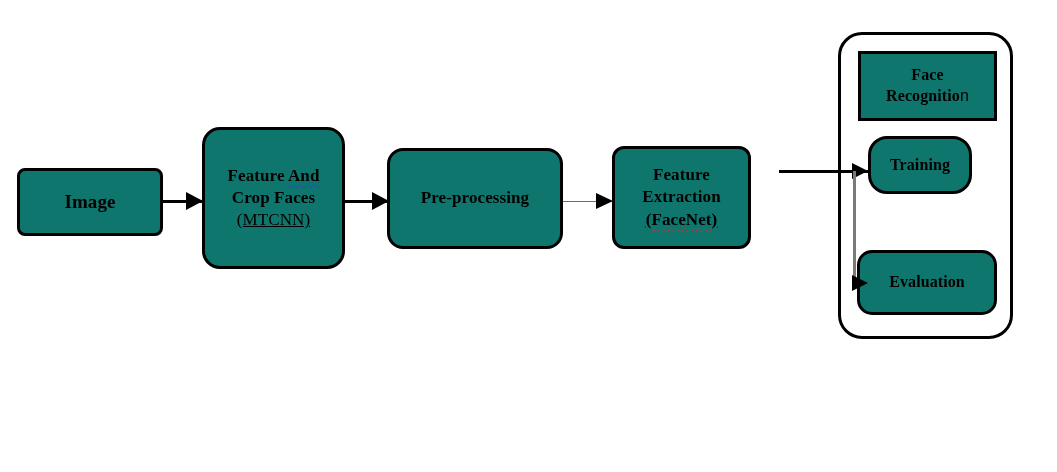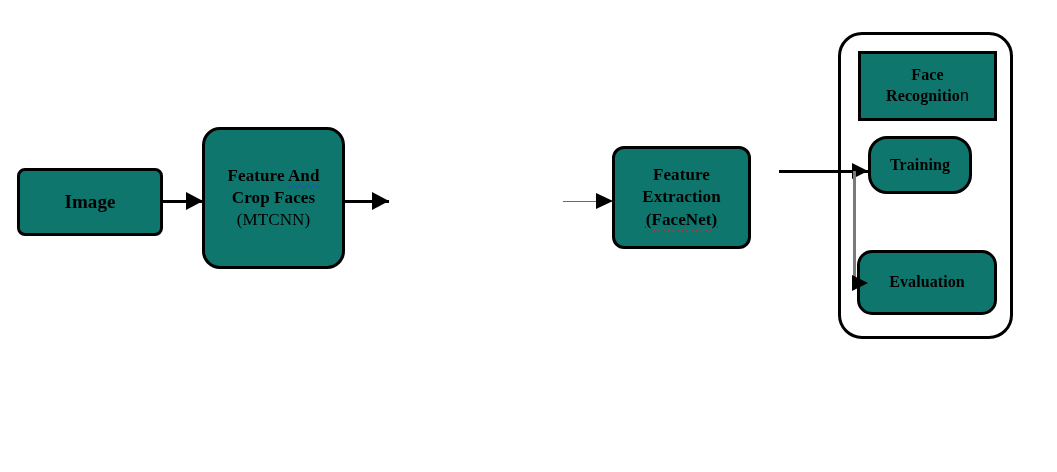--- a/index.html
+++ b/index.html
@@ -112,21 +112,21 @@
     text-decoration: underline;
     text-decoration-style: wavy;
     text-decoration-color: #e02020;
     text-decoration-thickness: 1px;
     text-underline-offset: 3px;
   }
   .light-tail {
     font-family: "Liberation Sans", "DejaVu Sans", sans-serif;
     font-weight: normal;
   }
-  .regular-weight { font-weight: normal; }
+  .regular-weight { font-weight: normal; text-decoration: underline; }
 
   
   .conn { position: absolute; z-index: 2; }
 
   #conn-image-detect { left: 163px; top: 200px; width: 40px; height: 2.5px; background:#000; z-index:2; }
   #arrow-image-detect {
     position: absolute; left: 186px; top: 192px; width: 0; height: 0; z-index: 2;
     border-left: 17px solid #000000;
     border-top: 9px solid transparent;
     border-bottom: 9px solid transparent;
@@ -179,20 +179,23 @@
   <div id="arrow-branch-evaluation"></div>
 
   <div id="node-image" class="node">
     <span class="lbl">Image</span>
   </div>
 
   <div id="node-detect" class="node">
     <span class="lbl"><span>Feature </span><span class="uline sq-blue">And</span><br><span>Crop Faces</span><br><span class="regular-weight">(MTCNN)</span></span>
   </div>
 
+  <div id="node-preprocess" class="node">
+    <span class="lbl">Pre-processing</span>
+  </div>
 
   <div id="node-feature" class="node">
     <span class="lbl"><span>Feature</span><br><span>Extraction</span><br><span class="uline">(</span><span class="uline sq-red">FaceNet</span><span class="uline">)</span></span>
   </div>
 
   <div id="node-facerecognition" class="node">
     <span class="lbl"><span>Face</span><br><span>Recognitio</span><span class="light-tail">n</span></span>
   </div>
 
   <div id="node-training" class="node">

